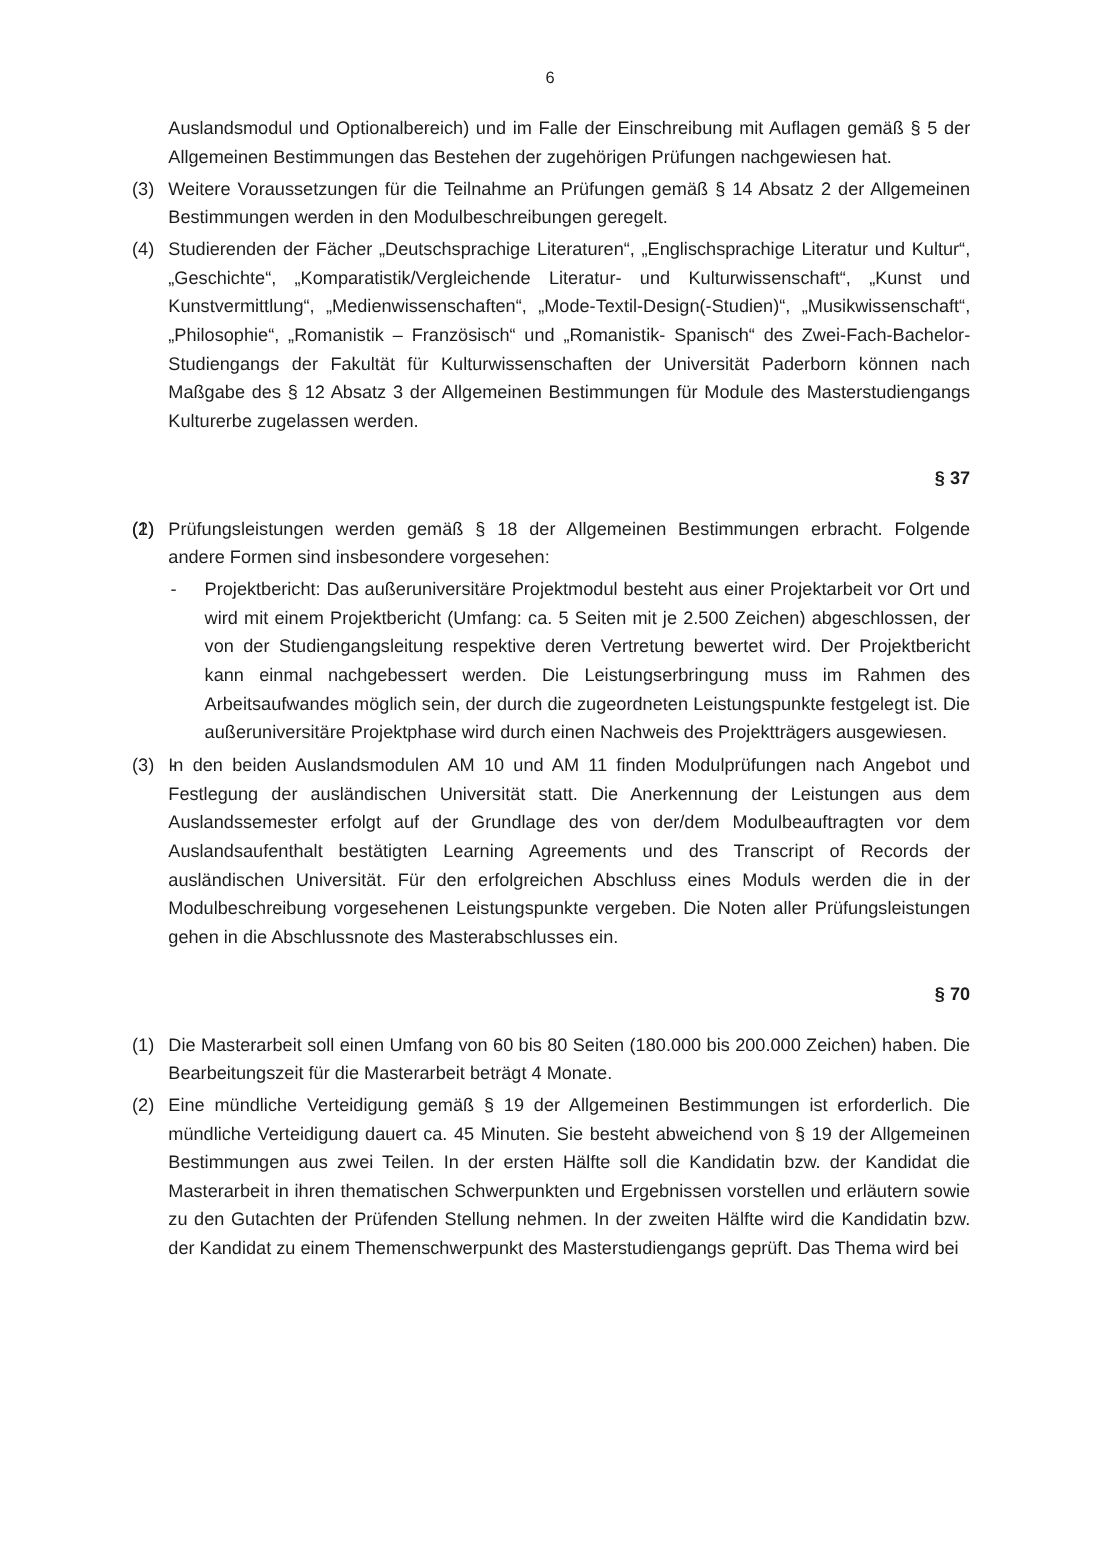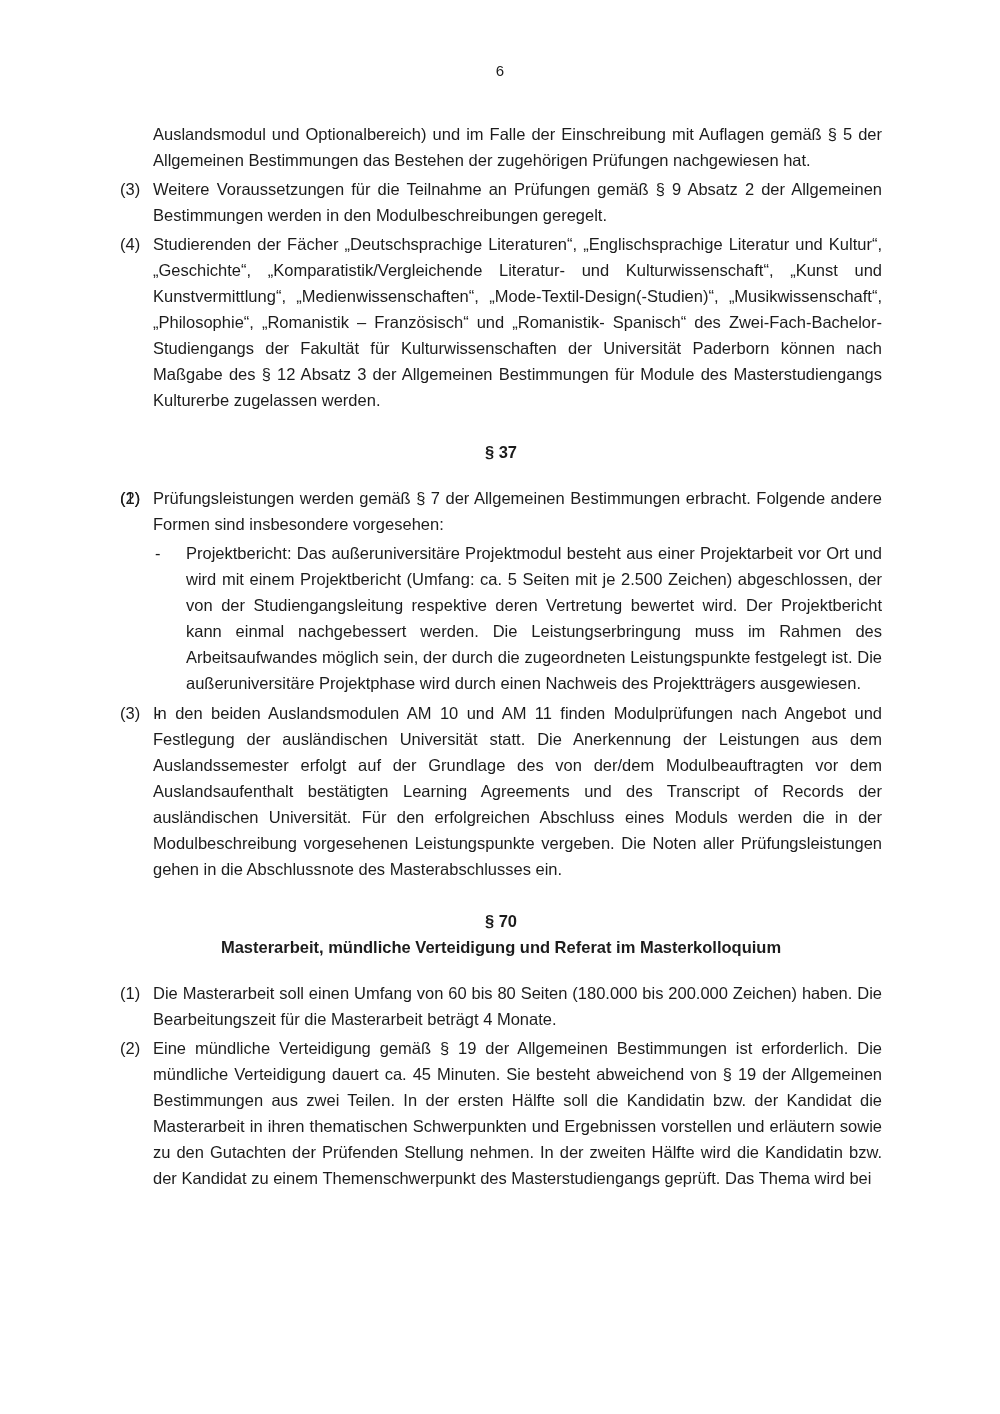--- a/index.html
+++ b/index.html
@@ -19,21 +19,21 @@
   .page-number {
     position: absolute;
     top: 62px;
     left: 0;
     right: 0;
     text-align: center;
     font-size: 15px;
   }
   .doc {
     position: absolute;
-    top: 121px;
+    top: 104px;
     left: 120px;
     width: 762px;
     font-size: 16.5px;
     line-height: 26px;
     text-align: justify;
   }
   .item {
     position: relative;
     padding-left: 33px;
     margin-bottom: 3px;
@@ -51,43 +51,42 @@
   .sub > .marker {
     position: absolute;
     left: 35px;
     top: 0;
   }
   .plain {
     padding-left: 33px;
     margin-bottom: 3px;
   }
   .heading {
-    text-align: center;
+    text-align: right;
     font-weight: bold;
     margin-top: 26px;
     margin-bottom: 20px;
   }
 </style>
 </head>
 <body>
 
 <div class="page">
   <div class="page-number">6</div>
   <div class="doc">
       <div class="plain">Auslandsmodul und Optionalbereich) und im Falle der Einschreibung mit Auflagen gemäß § 5 der Allgemeinen Bestimmungen das Bestehen der zugehörigen Prüfungen nachgewiesen hat.</div>
-      <div class="item"><span class="marker">(3)</span><span>Weitere Voraussetzungen für die Teilnahme an Prüfungen gemäß § 9 Absatz 2 der Allgemeinen Bestimmungen werden in den Modulbeschreibungen geregelt.</span></div>
+      <div class="item"><span class="marker">(3)</span><span>Weitere Voraussetzungen für die Teilnahme an Prüfungen gemäß § 14 Absatz 2 der Allgemeinen Bestimmungen werden in den Modulbeschreibungen geregelt.</span></div>
       <div class="item"><span class="marker">(4)</span><span>Studierenden der Fächer „Deutschsprachige Literaturen“, „Englischsprachige Literatur und Kultur“, „Geschichte“, „Komparatistik/Vergleichende Literatur- und Kulturwissenschaft“, „Kunst und Kunstvermittlung“, „Medienwissenschaften“, „Mode-Textil-Design(-Studien)“, „Musikwissenschaft“, „Philosophie“, „Romanistik – Französisch“ und „Romanistik- Spanisch“ des Zwei-Fach-Bachelor-Studiengangs der Fakultät für Kulturwissenschaften der Universität Paderborn können nach Maßgabe des § 12 Absatz 3 der Allgemeinen Bestimmungen für Module des Masterstudiengangs Kulturerbe zugelassen werden.</span></div>
       <div class="heading">
         <div>§ 37</div>
       </div>
       <div class="item"><span class="marker">(1)</span></div>
-      <div class="item"><span class="marker">(2)</span><span>Prüfungsleistungen werden gemäß § 7 der Allgemeinen Bestimmungen erbracht. Folgende andere Formen sind insbesondere vorgesehen:</span></div>
+      <div class="item"><span class="marker">(2)</span><span>Prüfungsleistungen werden gemäß § 18 der Allgemeinen Bestimmungen erbracht. Folgende andere Formen sind insbesondere vorgesehen:</span></div>
       <div class="sub"><span class="marker">-</span><span>Projektbericht: Das außeruniversitäre Projektmodul besteht aus einer Projektarbeit vor Ort und wird mit einem Projektbericht (Umfang: ca. 5 Seiten mit je 2.500 Zeichen) abgeschlossen, der von der Studiengangsleitung respektive deren Vertretung bewertet wird. Der Projektbericht kann einmal nachgebessert werden. Die Leistungserbringung muss im Rahmen des Arbeitsaufwandes möglich sein, der durch die zugeordneten Leistungspunkte festgelegt ist. Die außeruniversitäre Projektphase wird durch einen Nachweis des Projektträgers ausgewiesen.</span></div>
       <div class="sub"><span class="marker">-</span></div>
       <div class="item"><span class="marker">(3)</span><span>In den beiden Auslandsmodulen AM 10 und AM 11 finden Modulprüfungen nach Angebot und Festlegung der ausländischen Universität statt. Die Anerkennung der Leistungen aus dem Auslandssemester erfolgt auf der Grundlage des von der/dem Modulbeauftragten vor dem Auslandsaufenthalt bestätigten Learning Agreements und des Transcript of Records der ausländischen Universität. Für den erfolgreichen Abschluss eines Moduls werden die in der Modulbeschreibung vorgesehenen Leistungspunkte vergeben. Die Noten aller Prüfungsleistungen gehen in die Abschlussnote des Masterabschlusses ein.</span></div>
       <div class="heading">
         <div>§ 70</div>
-        <div>Masterarbeit, mündliche Verteidigung und Referat im Masterkolloquium</div>
       </div>
       <div class="item"><span class="marker">(1)</span><span>Die Masterarbeit soll einen Umfang von 60 bis 80 Seiten (180.000 bis 200.000 Zeichen) haben. Die Bearbeitungszeit für die Masterarbeit beträgt 4 Monate.</span></div>
       <div class="item"><span class="marker">(2)</span><span>Eine mündliche Verteidigung gemäß § 19 der Allgemeinen Bestimmungen ist erforderlich. Die mündliche Verteidigung dauert ca. 45 Minuten. Sie besteht abweichend von § 19 der Allgemeinen Bestimmungen aus zwei Teilen. In der ersten Hälfte soll die Kandidatin bzw. der Kandidat die Masterarbeit in ihren thematischen Schwerpunkten und Ergebnissen vorstellen und erläutern sowie zu den Gutachten der Prüfenden Stellung nehmen. In der zweiten Hälfte wird die Kandidatin bzw. der Kandidat zu einem Themenschwerpunkt des Masterstudiengangs geprüft. Das Thema wird bei</span></div>
     </div>
 </div>
 
 </body></html>

